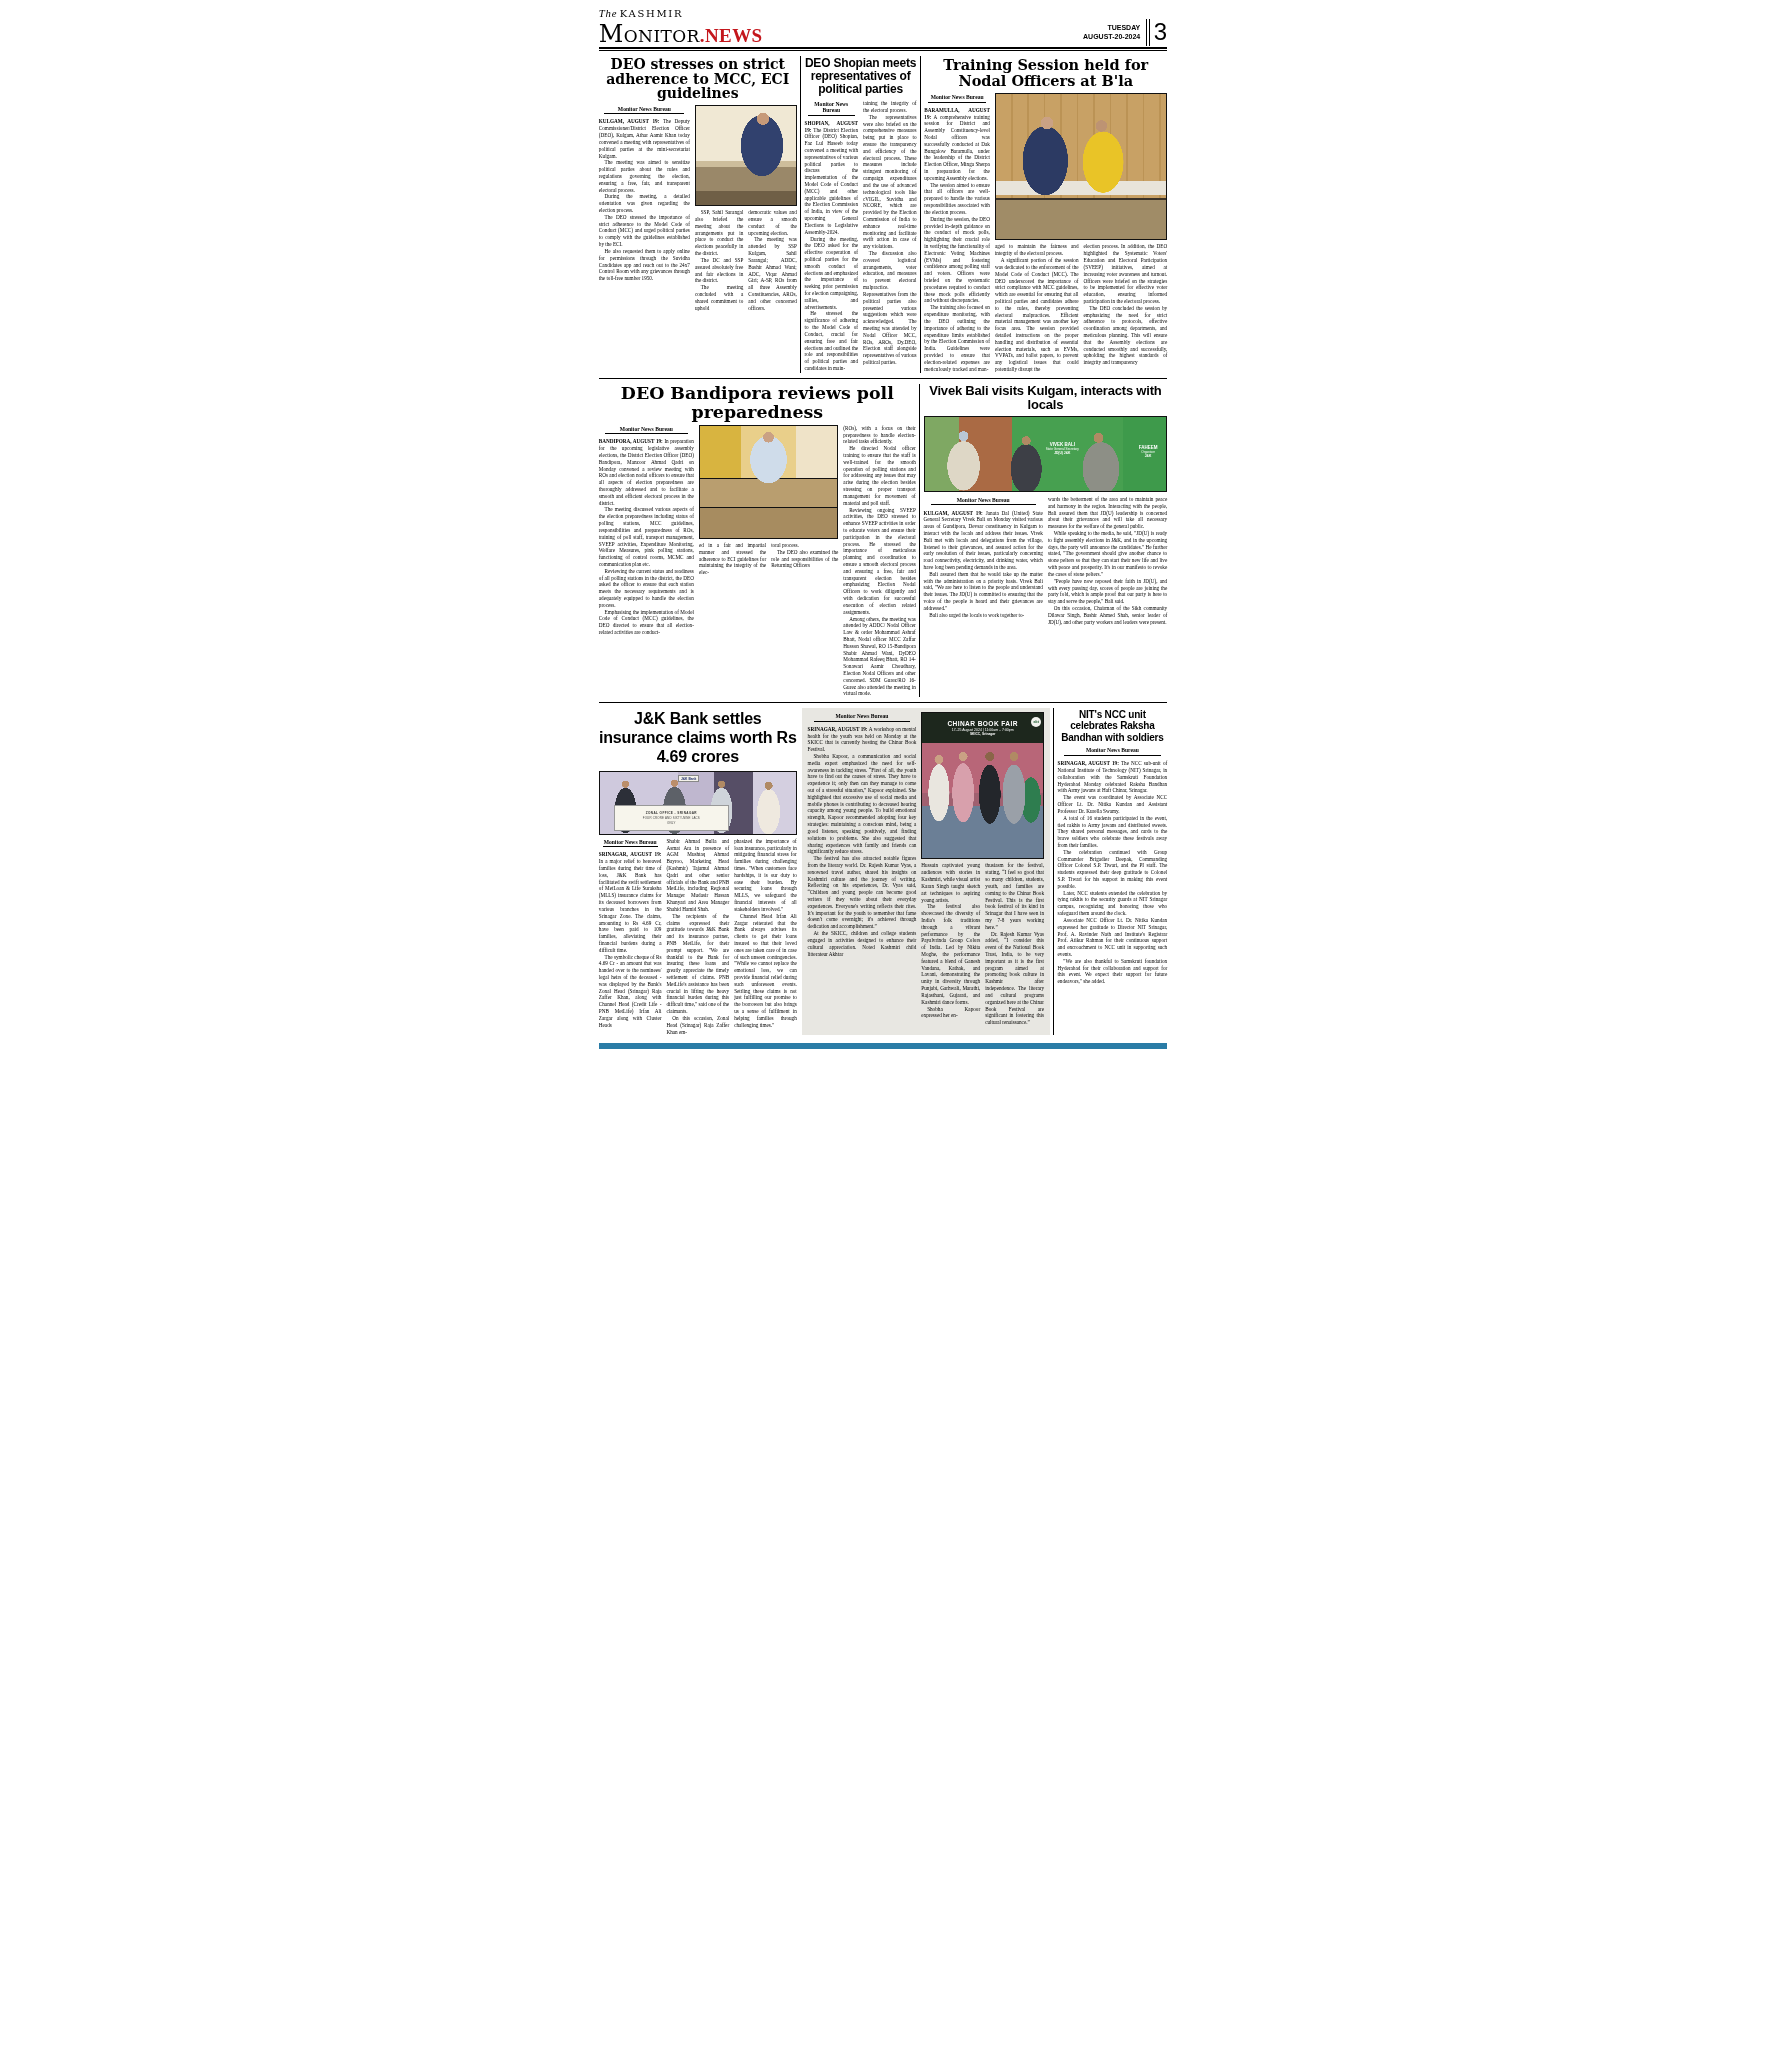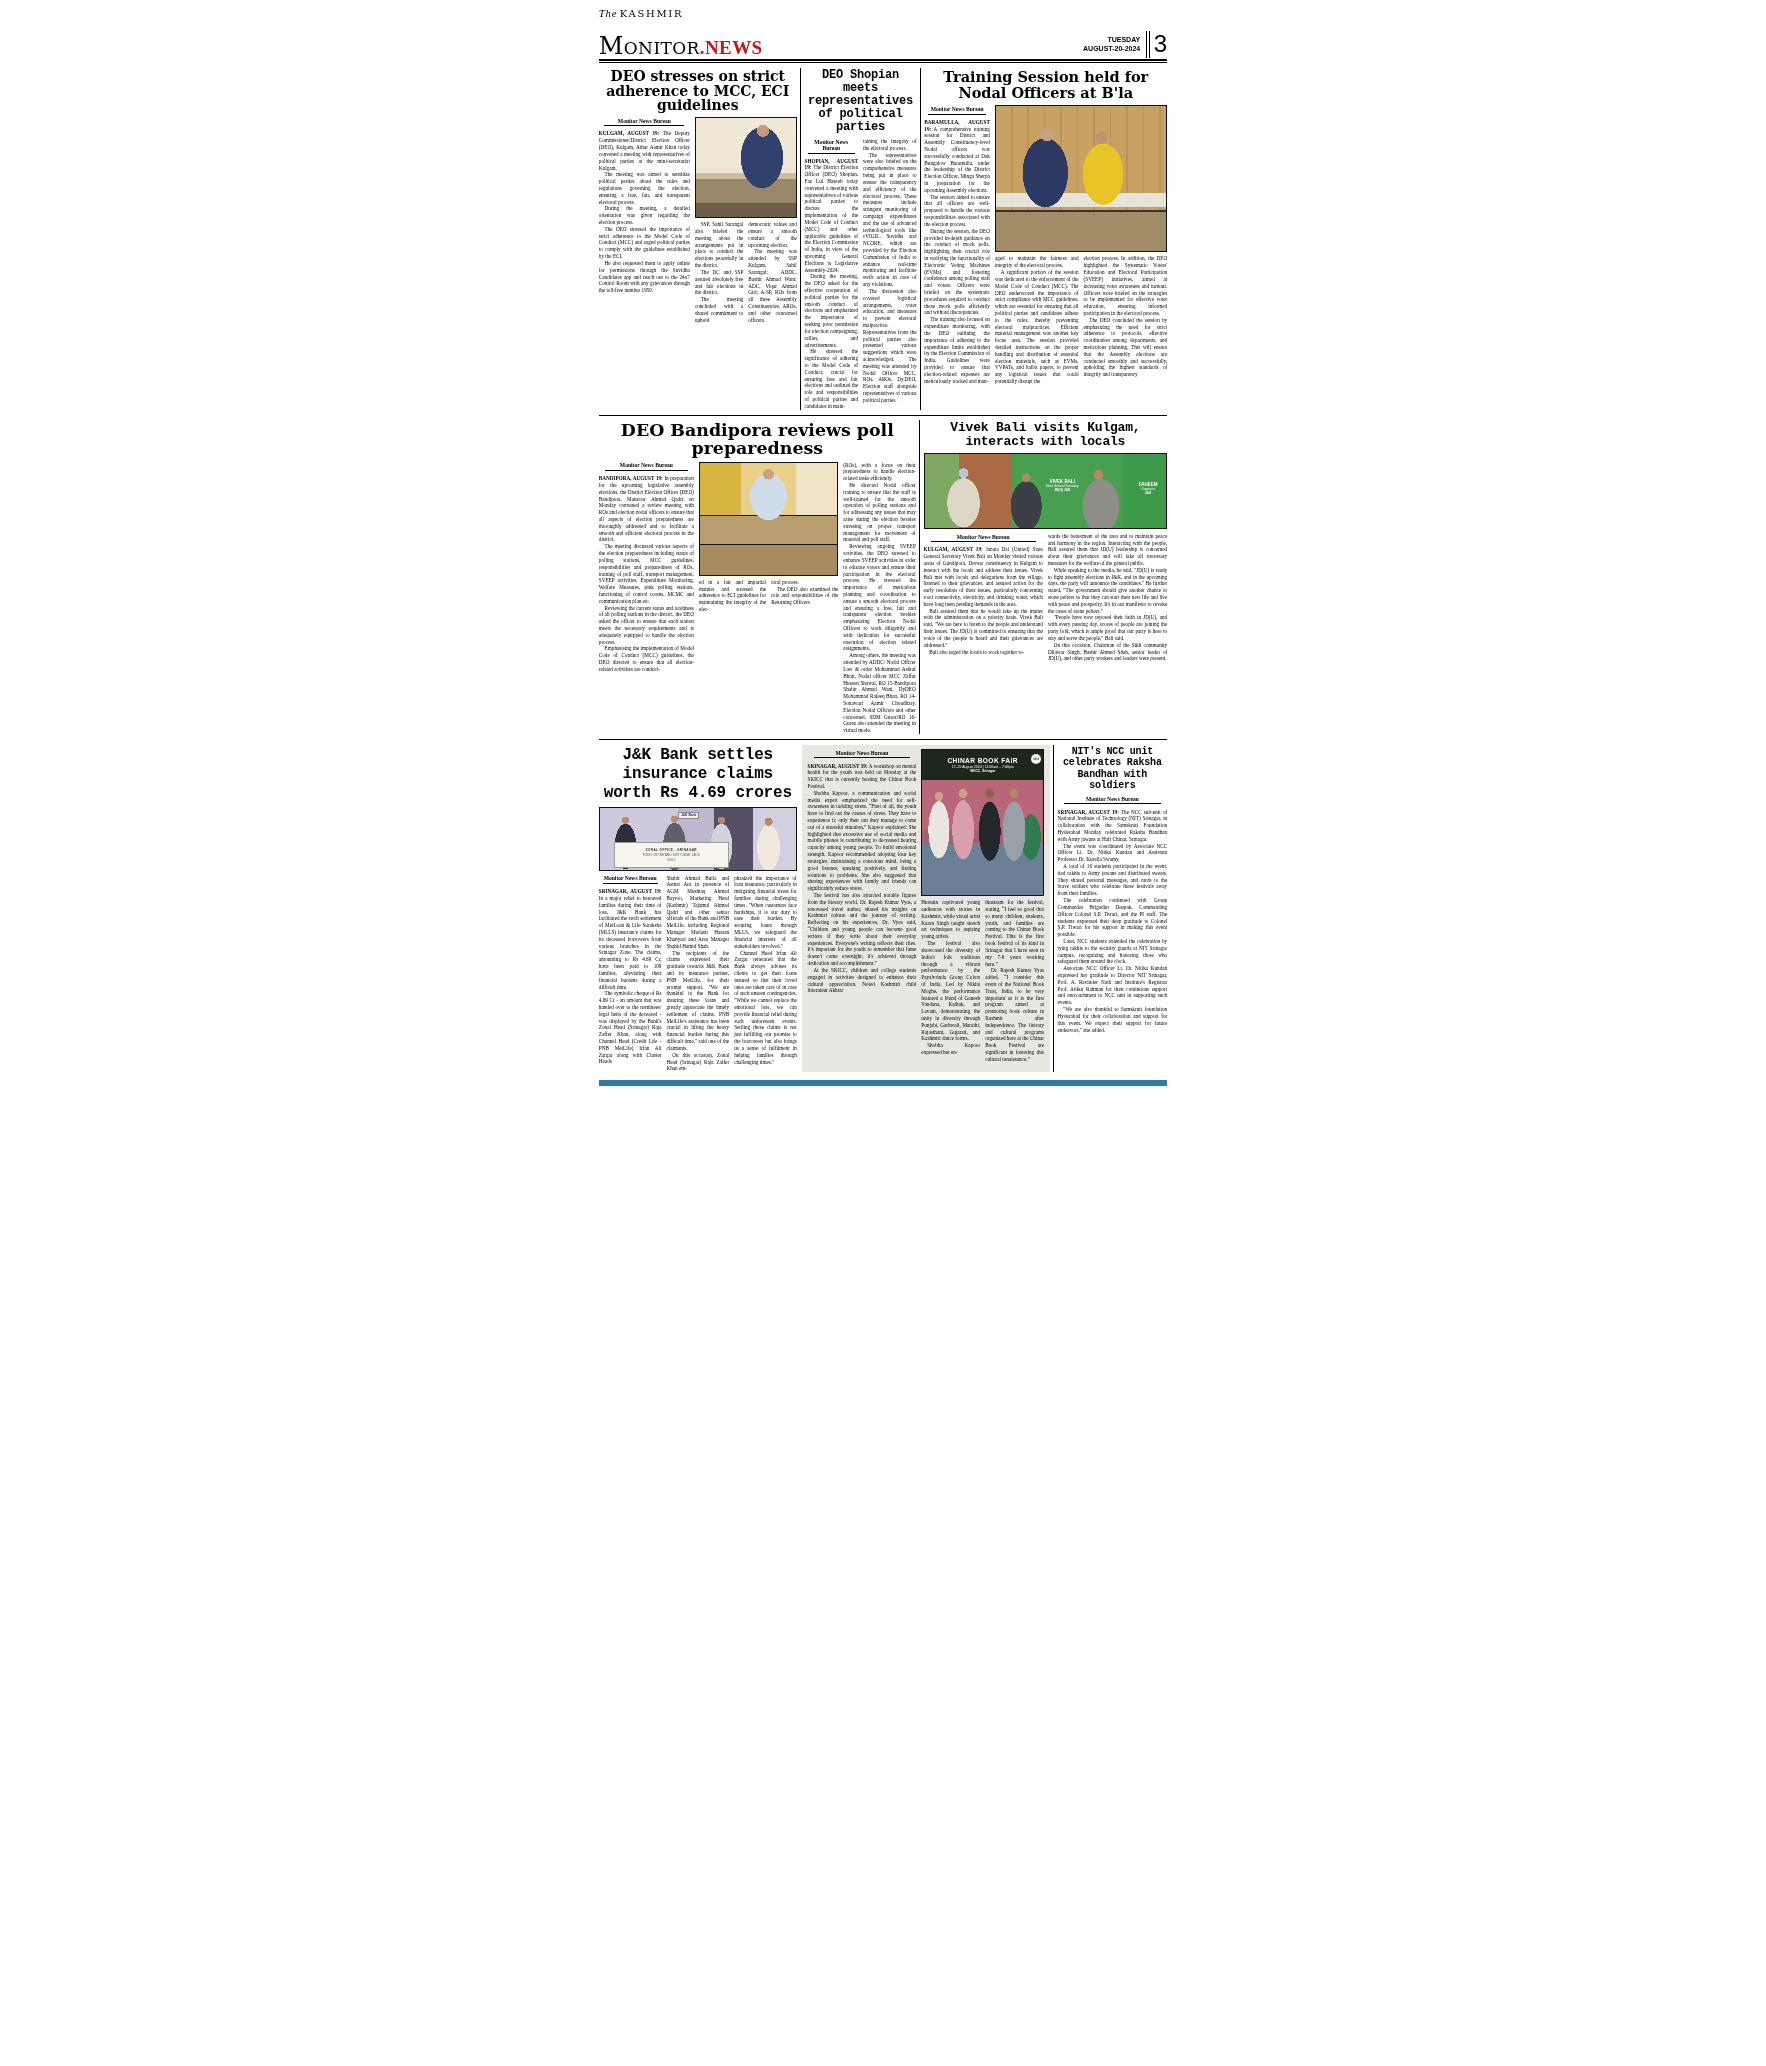--- a/index.html
+++ b/index.html
@@ -4,21 +4,21 @@
 <style>
   html,body{margin:0;padding:0;background:#ffffff;}
   .page{width:589px;box-sizing:border-box;margin:0 auto;background:#fff;color:#000;
         font-family:"Liberation Serif",serif;padding:5px 10.3px 12.4px;}
   
   .hdr{display:flex;align-items:flex-end;padding:2.5px 0 1.7px;}
   .mast{line-height:1;}
   .mast-l1{font-size:10px;letter-spacing:0.8px;}
   .mast-the{font-style:italic;font-family:Liberation Serif, serif;margin-right:2.5px;font-size:10.7px;}
   .mast-kashmir{font-family:"DejaVu Serif",serif;letter-spacing:1.7px;}
-  .mast-l2{font-size:24px;margin-top:15px;}
+  .mast-l2{font-size:24px;margin-top:3px;}
   .mast-monitor{font-family:"DejaVu Serif",serif;font-variant:small-caps;letter-spacing:0.4px;}
   .mast-news{color:#c4161c;font-weight:bold;font-family:"Liberation Serif",serif;font-size:19px;letter-spacing:0.4px;}
   .hdr-right{margin-left:auto;display:flex;align-items:center;}
   .dateblock{text-align:right;font-family:"Liberation Sans",sans-serif;font-weight:bold;font-size:7px;line-height:1.3;}
   .vsep{width:1.7px;border-left:0.8px solid #000;border-right:0.8px solid #000;height:27px;margin:0 4.1px 0 5.8px;}
   .pageno{font-family:"Liberation Sans",sans-serif;font-size:24px;line-height:.9;font-weight:400;}
   .rule2{border-top:2.1px solid #000;border-bottom:0.8px solid #000;height:1.2px;}
   .hr{height:0.8px;background:#000;margin:5px 0;}
   
   .row{display:flex;}
@@ -26,21 +26,21 @@
   .vdiv{flex:0 0 0.4px;background:#000;margin:0 3.7px;}
   .cols{display:flex;gap:5px;}
   .col{flex:1;min-width:0;}
   .p{margin:0;text-indent:5.8px;text-align:justify;font-size:5.2px;line-height:1.31;}
   .p.first,.p.cont{text-indent:0;}
   .dl{font-weight:bold;}
   .byl{font-weight:bold;font-size:5.6px;text-align:center;margin:0.8px auto 4.1px;padding-bottom:1.7px;
        border-bottom:1.2px double #000;width:88%;}
   .hl{text-align:center;font-weight:bold;margin:0.8px 0 4.1px;}
   .hl-serif{font-family:"DejaVu Serif",serif;}
-  .hl-sans{font-family:Liberation Mono, monospace;letter-spacing:-0.2px;}
+  .hl-sans{font-family:Liberation Sans, sans-serif;letter-spacing:-0.2px;}
   .hl-a1{font-size:14px;line-height:1.04;}
   .hl-a2{font-size:12px;line-height:1.08;}
   .hl-a3{font-size:14.5px;line-height:1.1;}
   .hl-a4{font-size:17.4px;line-height:1.04;}
   .hl-a5{font-size:13px;line-height:1.05;}
   .hl-a6{font-size:16px;line-height:1.2;}
   .hl-a7{font-size:14px;line-height:1.3;font-style:italic;font-weight:600;}
   .hl-a8{font-size:10px;line-height:1.15;}
   
   .photo{position:relative;border:0.6px solid #111;overflow:hidden;margin-bottom:3.3px;}

